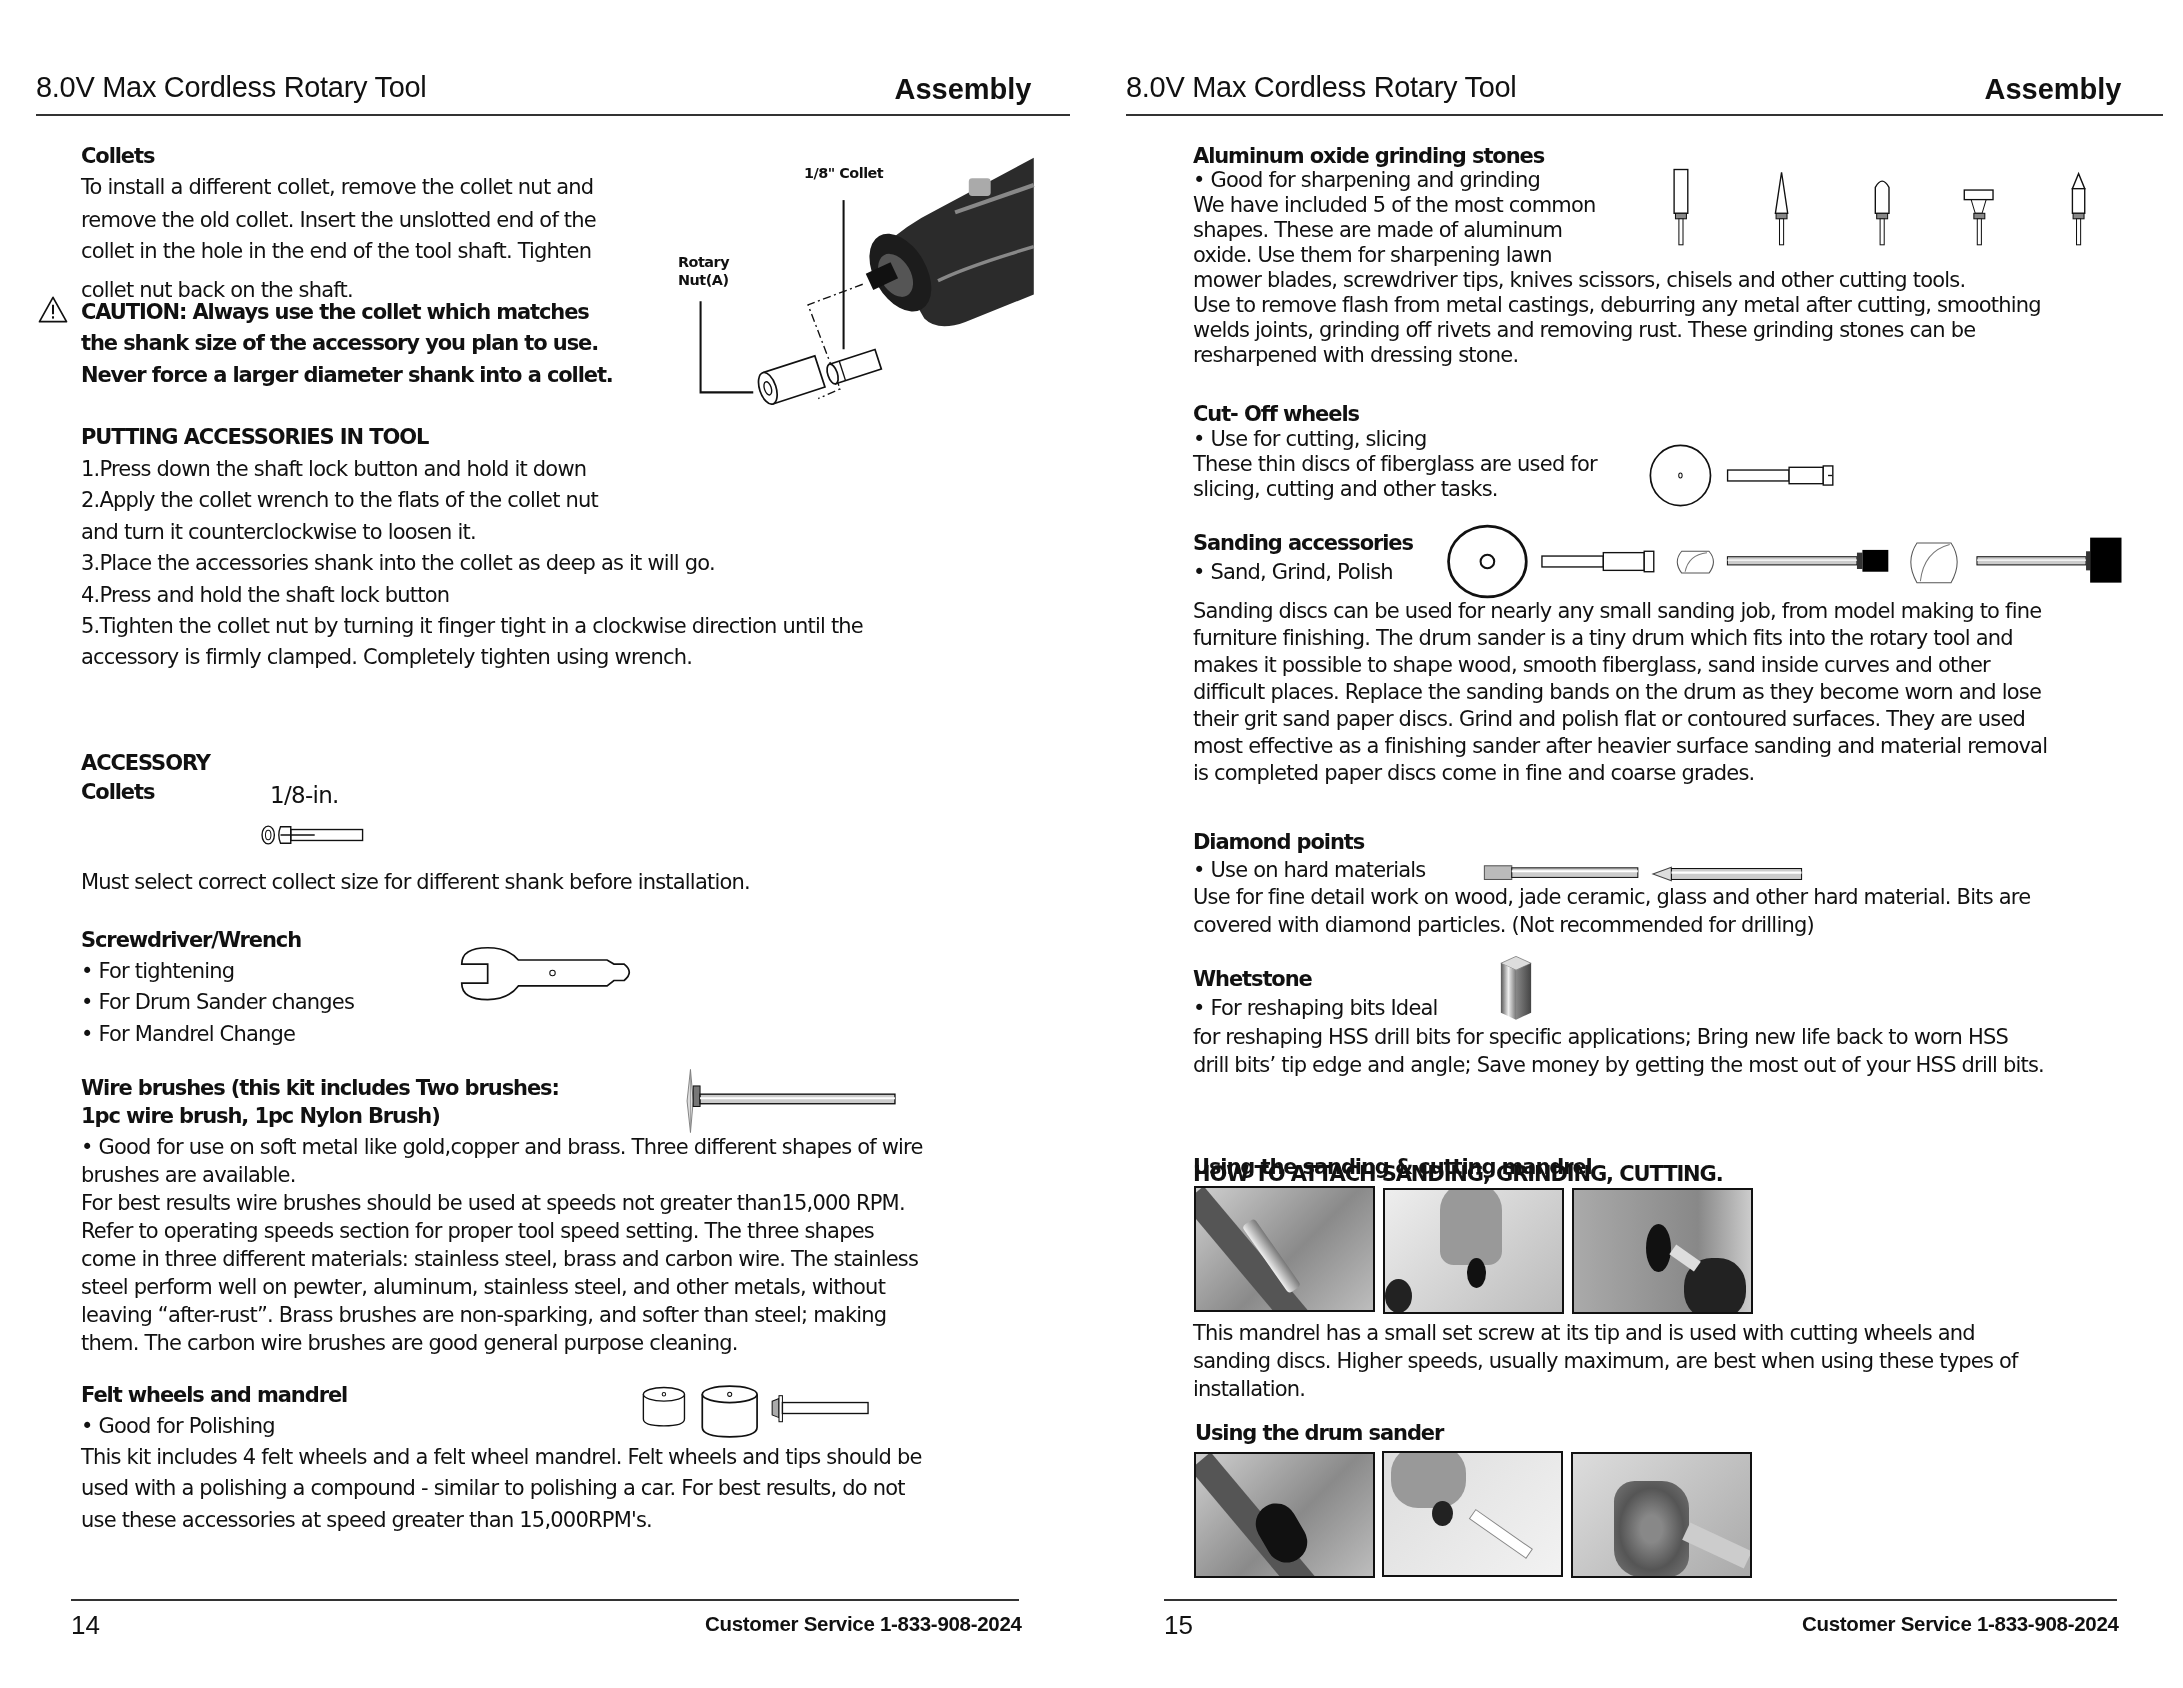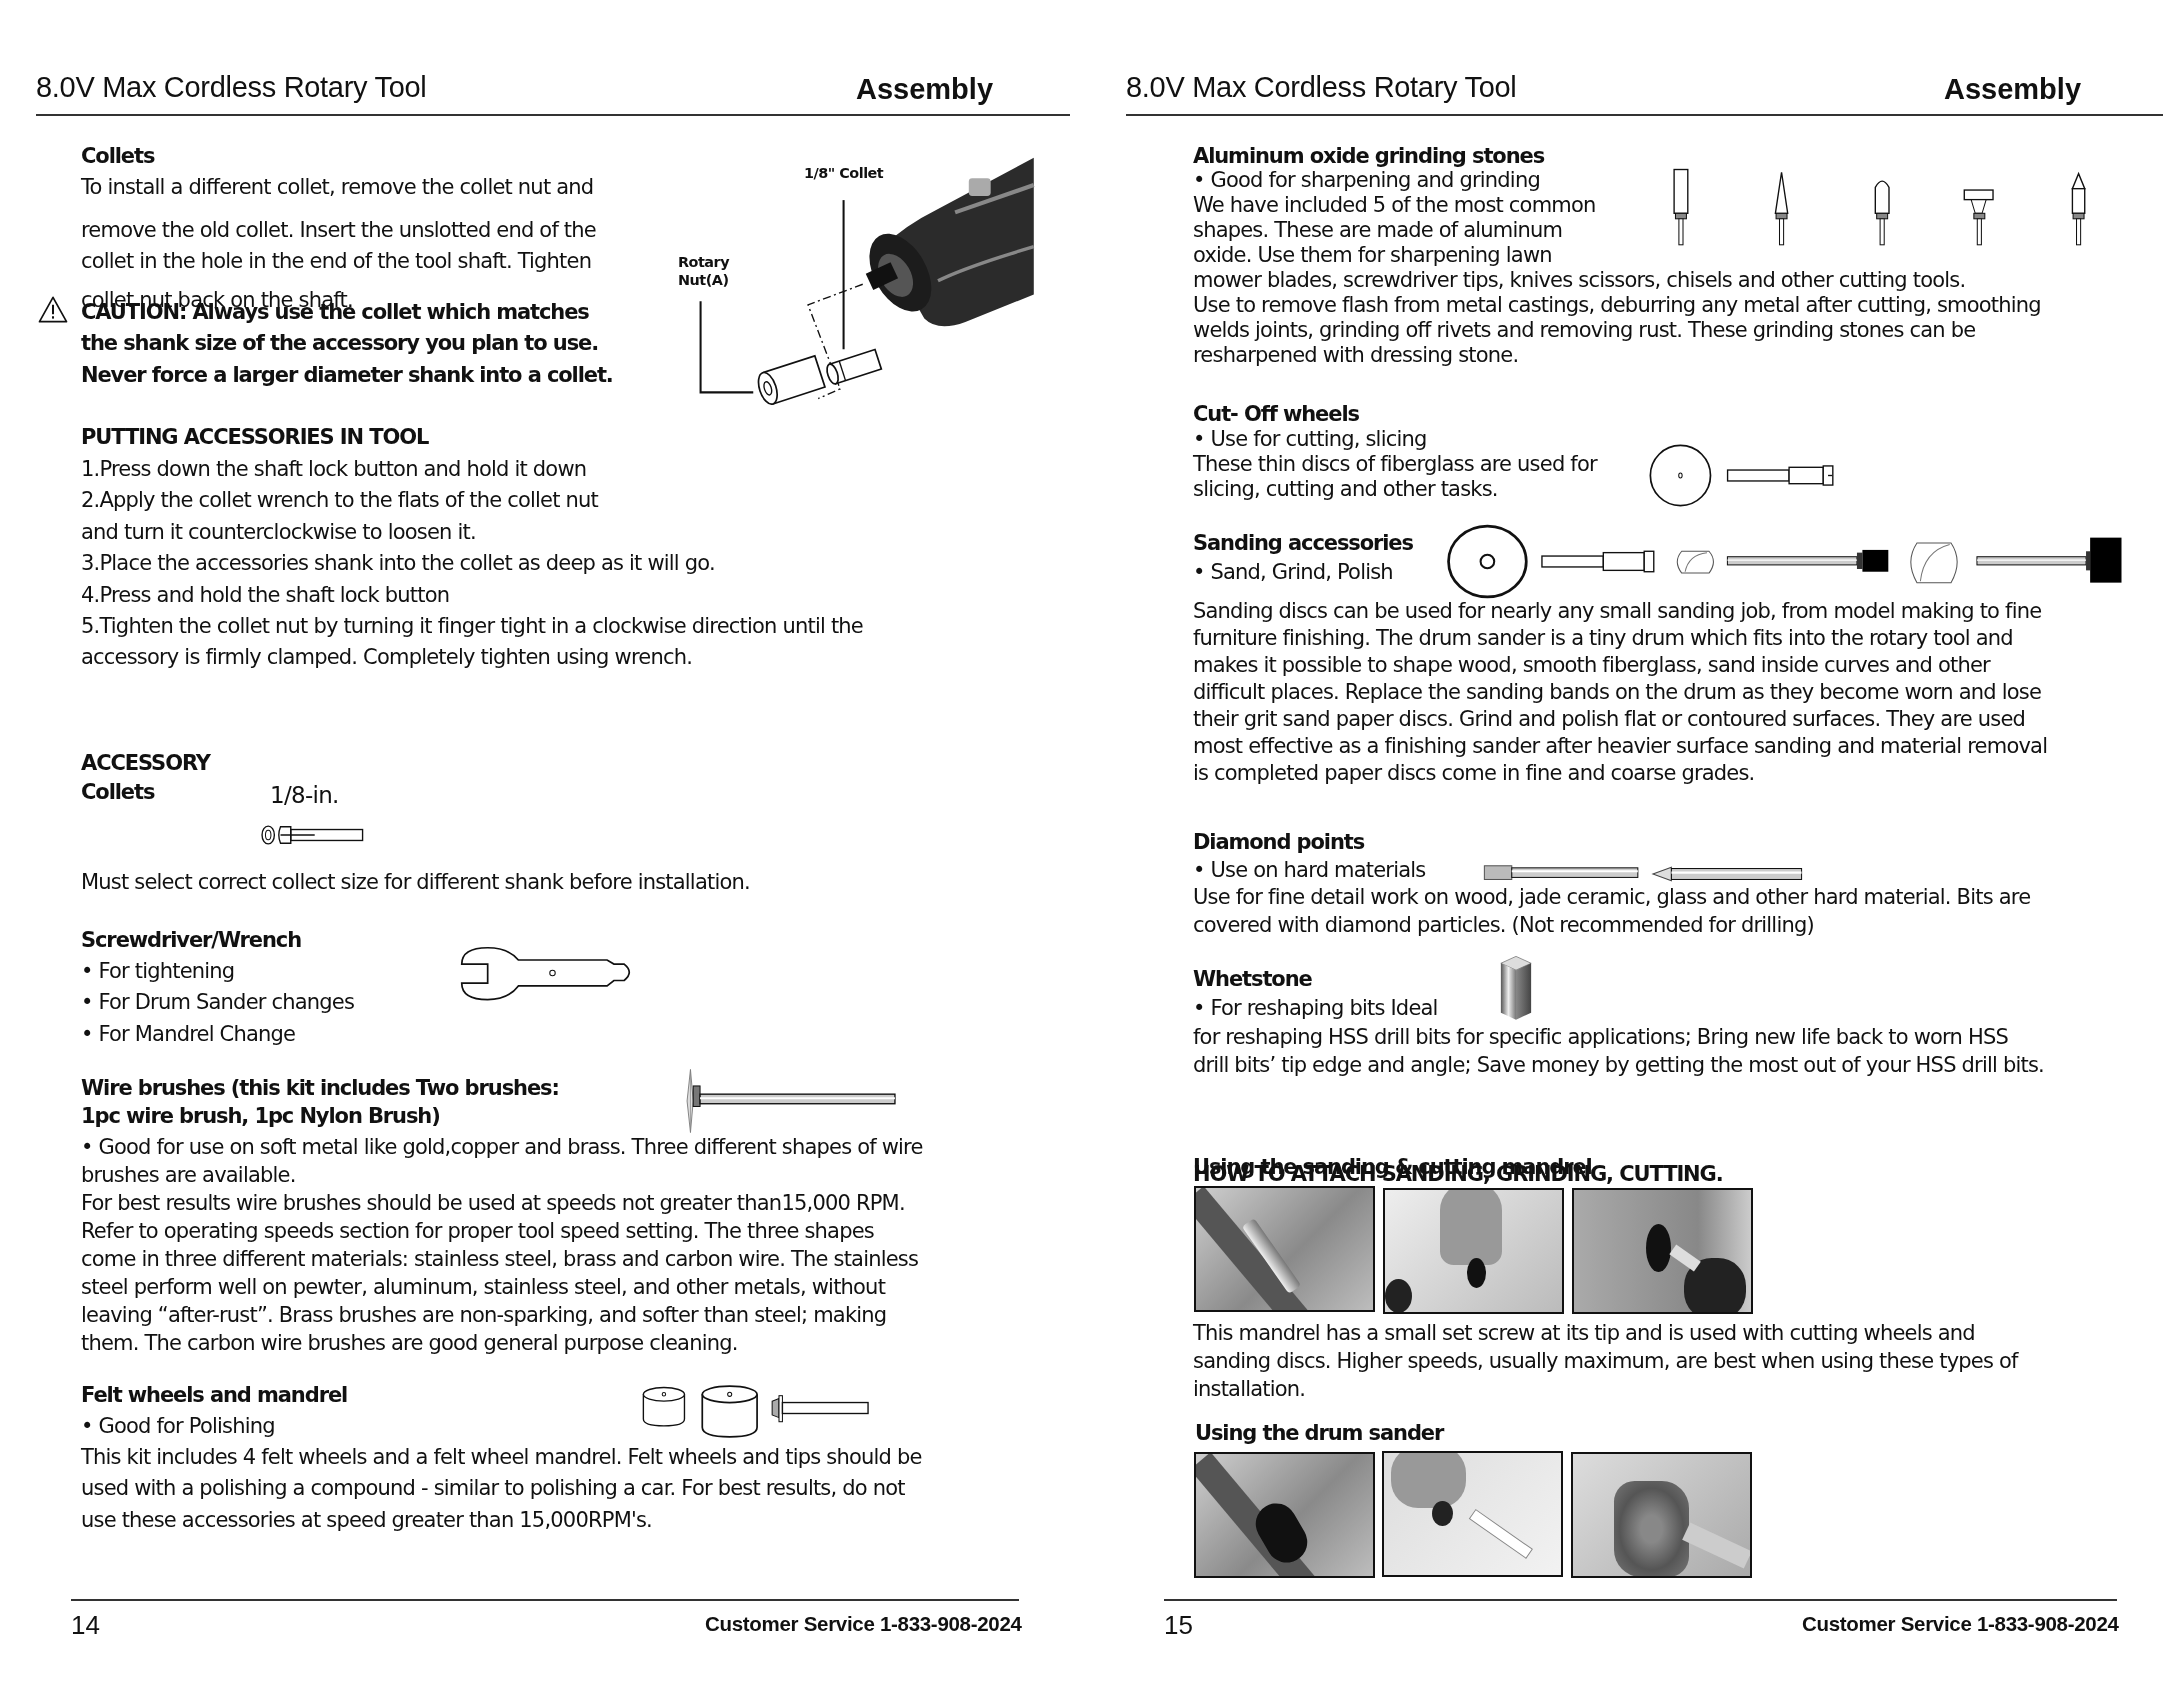--- a/index.html
+++ b/index.html
@@ -1,19 +1,19 @@
 <!DOCTYPE html>
 <html style="font-size:11px"><head>
 <meta charset="utf-8">
 <style>
   html, body { margin:0; padding:0; background:#ffffff; }
   body { width:2183px; height:1689px; position:relative; overflow:hidden; color:#111; font-family:"Liberation Sans", sans-serif; }
   .abs { position:absolute; }
   .hdr-title { font-family:"Liberation Sans", sans-serif; font-size:29px; letter-spacing:-0.3px; white-space:nowrap; }
-  .hdr-section { font-family:"Liberation Sans", sans-serif; font-size:29px; font-weight:bold; white-space:nowrap; text-align:left; }
+  .hdr-section { font-family:"Liberation Sans", sans-serif; font-size:29px; font-weight:bold; white-space:nowrap; text-align:center; }
   .rule { position:absolute; height:2.1px; background:#333; }
   .t { font-family:"DejaVu Sans", sans-serif; font-size:21px; line-height:28px; white-space:nowrap; letter-spacing:-0.8px; }
   .tb { font-family:"DejaVu Sans", sans-serif; font-size:21px; line-height:28px; font-weight:bold; white-space:nowrap; letter-spacing:-1.1px; }
   .small-bold { font-family:"DejaVu Sans", sans-serif; font-size:14.4px; font-weight:bold; letter-spacing:-0.5px; white-space:nowrap; line-height:18px; }
   .footer-num { font-family:"Liberation Sans", sans-serif; font-size:26px; }
   .footer-cs { font-family:"Liberation Sans", sans-serif; font-size:20.5px; font-weight:bold; letter-spacing:-0.3px; white-space:nowrap; }
   .photo { position:absolute; border:2.7px solid #111; background:linear-gradient(135deg,#cfcfcf,#8a8a8a 55%,#bdbdbd); overflow:hidden; }
   .photo .ph-shape { position:absolute; }
   svg { position:absolute; overflow:visible; }
 </style>
@@ -26,21 +26,21 @@
 
 <div class="abs hdr-title" style="left:1126px; top:71px;">8.0V Max Cordless Rotary Tool</div>
 <div class="abs hdr-section" style="left:1944px; width:218px; top:73px;">Assembly</div>
 <div class="rule" style="left:1126px; width:1037px; top:114px;"></div>
 
 <section>
 
   <div class="abs tb" style="left:81px; top:142px;">Collets</div>
   <div class="abs" style="left:81px; top:173px;">
     <div class="t">To install a different collet, remove the collet nut and</div>
-    <div class="t" style="margin-top:15px">remove the old collet. Insert the unslotted end of the</div>
+    <div class="t" style="margin-top:5px">remove the old collet. Insert the unslotted end of the</div>
     <div class="t" style="margin-top:3.4px">collet in the hole in the end of the tool shaft. Tighten</div>
     <div class="t" style="margin-top:11px">collet nut back on the shaft.</div>
   </div>
 
   <svg style="left:38px; top:296px;" width="30" height="27" viewBox="0 0 44 40">
     <path d="M22 2 L42 38 L2 38 Z" fill="none" stroke="#111" stroke-width="2.5" stroke-linejoin="round"></path>
     <rect x="20.5" y="13" width="3" height="14" fill="#111"></rect>
     <rect x="20.5" y="30" width="3" height="3.5" fill="#111"></rect>
   </svg>
   <div class="abs" style="left:81px; top:298px;">

